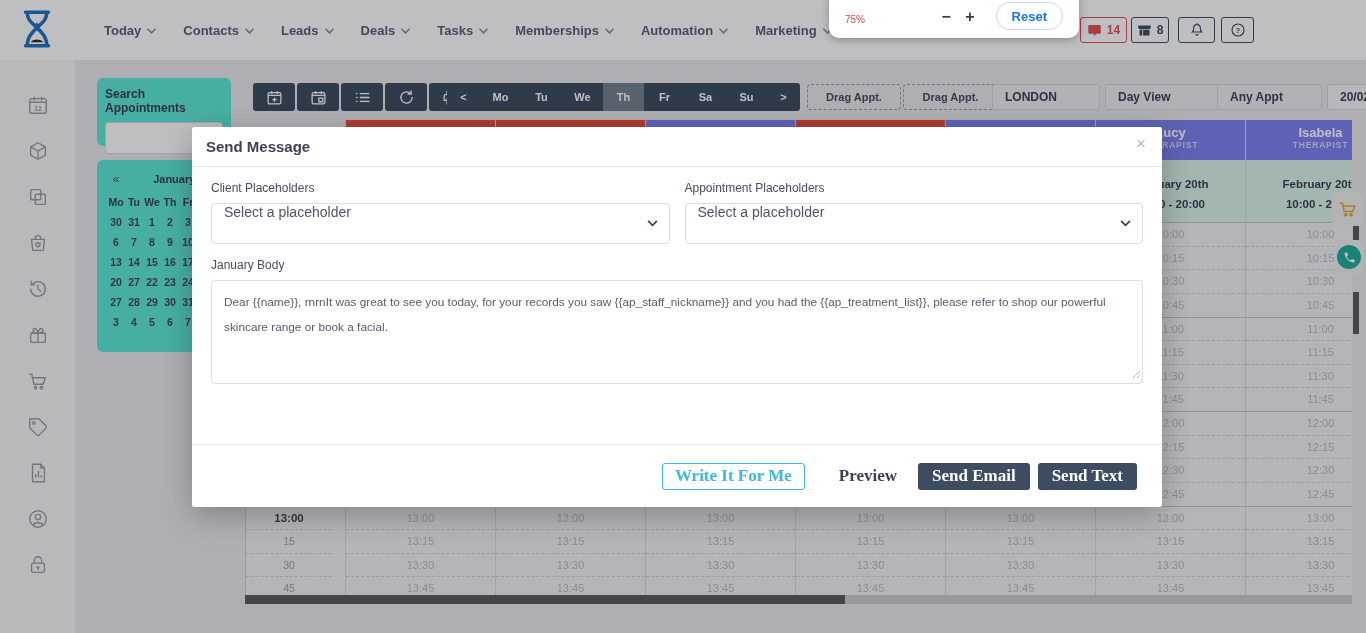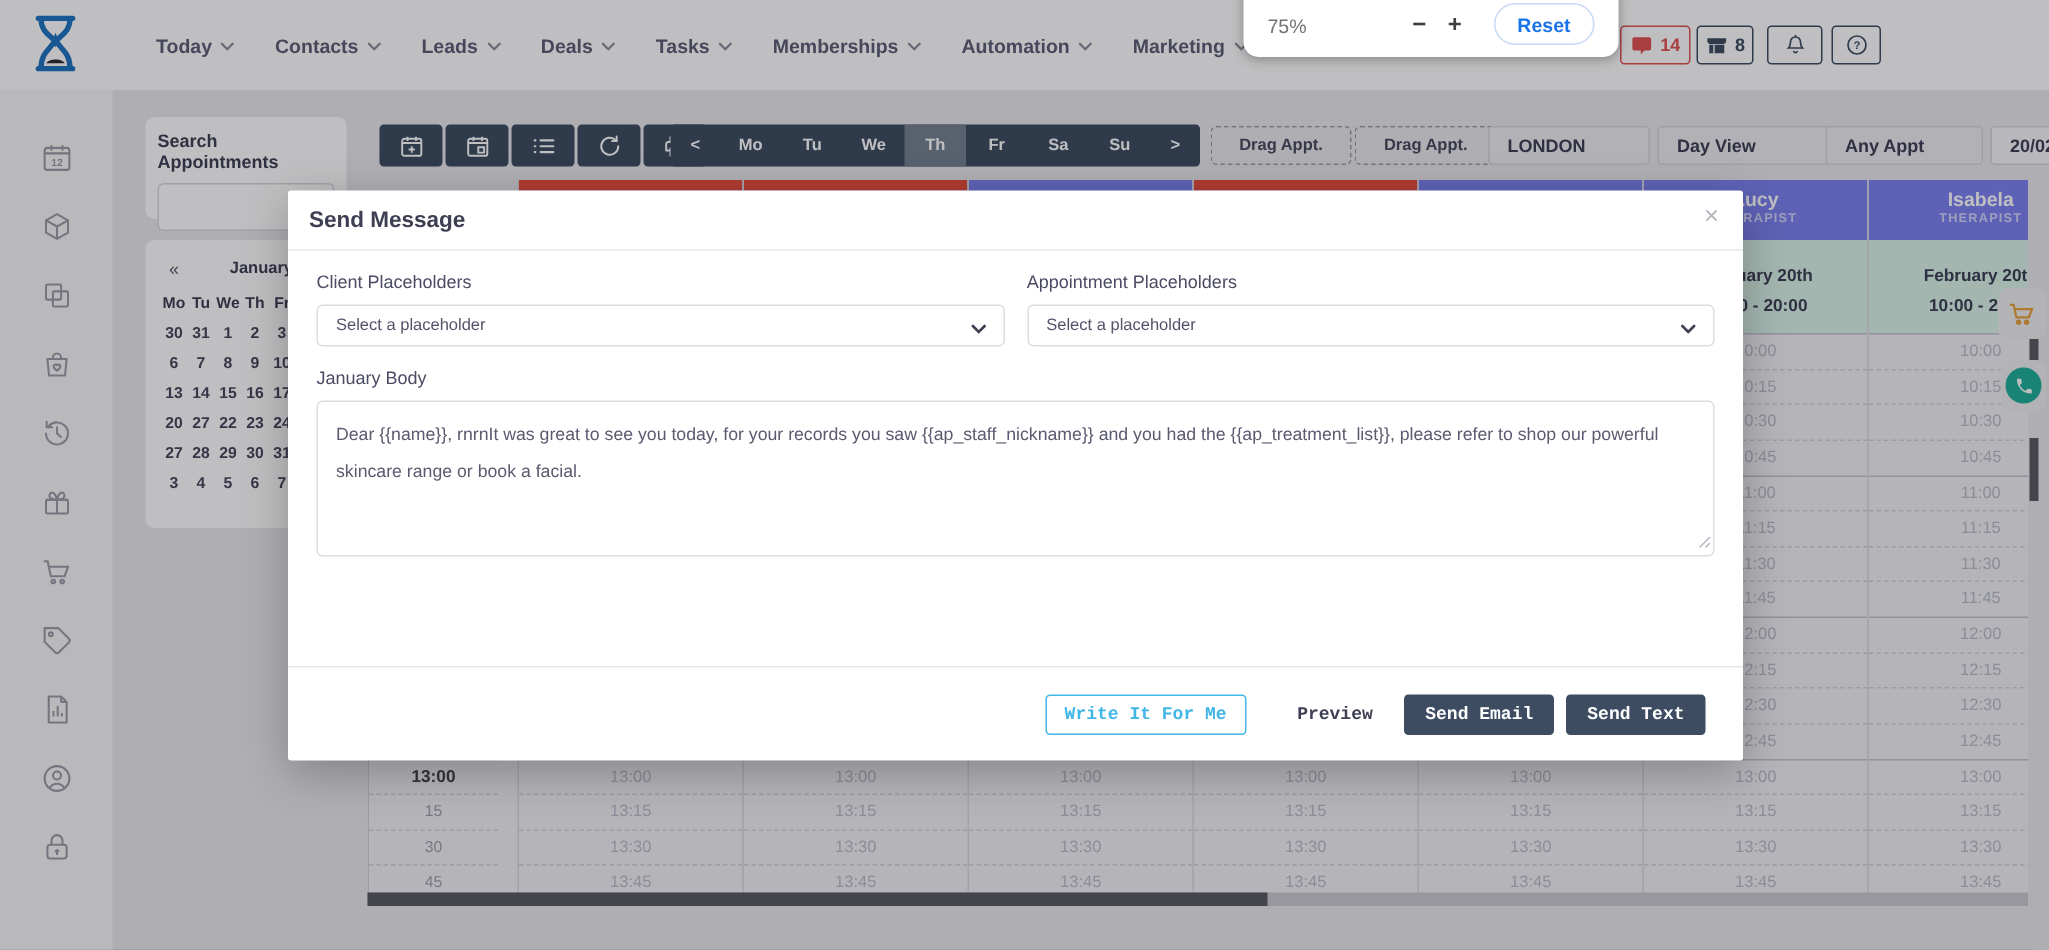--- a/index.html
+++ b/index.html
@@ -11,31 +11,31 @@
 .logo{position:absolute;left:22px;top:7px}
 .menu{position:absolute;left:104px;top:0;height:60px;display:flex;align-items:center;gap:27px}
 .menu-item{display:flex;align-items:center;gap:6px;font-size:13px;font-weight:700;color:#5d5d76;cursor:pointer;white-space:nowrap}
 .menu-item .chev{color:#8a8a9c;display:flex;margin-top:2px}
 .tb-right{position:absolute;right:0;top:0;height:60px}
 .tb-btn{position:absolute;top:17px;height:26px;border:1px solid #3d4c61;border-radius:3px;background:#fff;display:flex;align-items:center;justify-content:center;gap:5px;color:#3d4c61;font-size:12px;font-weight:700;cursor:pointer}
 .tb-btn.red{border-color:#e05252;color:#e05252}
 
 
 .zoom-popup{position:absolute;left:829px;top:-14px;width:250px;height:52px;background:#fff;border-radius:10px;box-shadow:0 2px 8px rgba(0,0,0,.28);z-index:70;display:flex;align-items:flex-end;padding:0 16px 8px 16px}
-.zp-level{font-size:13px;color:#737373;margin-bottom:5px;width:70px}
+.zp-level{font-size:10px;color:#ef4444;margin-bottom:5px;width:70px}
 .zp-btn{width:26px;height:26px;border:none;background:none;font-size:16px;color:#3c4043;cursor:pointer;font-weight:700}
 .zp-minus{margin-left:26px}
 .zp-reset{margin-left:14px;height:28px;padding:0 15px;border:1px solid #c6d8f8;border-radius:15px;background:#fff;color:#1a73e8;font-size:13px;font-weight:600;cursor:pointer}
 
 
 .sidebar{position:absolute;left:0;top:60px;width:75px;height:573px;background:#f7f7f9;display:flex;flex-direction:column;align-items:center;padding-top:34px;gap:24px;z-index:5}
 .side-icon{width:22px;height:22px;color:#9b9ba6;cursor:pointer;display:flex}
 
 
-.panel{position:absolute;background:#ffffff;border-radius:6px}
+.panel{position:absolute;background:#5eead4;border-radius:6px}
 .search-panel{left:97px;top:78px;width:134px;height:68px;padding:9px 8px}
 .sp-title{font-size:12px;font-weight:700;color:#3f3f55;margin-bottom:7px}
 .sp-input{width:118px;height:32px;border:1px solid #d8d8de;border-radius:4px;background:#fff}
 .minical{left:97px;top:160px;width:160px;height:192px;padding:12px 8px;font-size:10.5px;color:#454558}
 .mc-head{display:flex;align-items:center;margin-bottom:10px}
 .mc-prev{width:22px;text-align:center;color:#55556a;cursor:pointer;font-size:12px}
 .mc-title{flex:1;text-align:center;font-weight:700;font-size:11px;color:#3f3f55}
 .mc-grid{display:grid;grid-template-columns:repeat(7,18px);justify-content:start;padding-left:2px;row-gap:8px}
 .mc-wd{font-weight:700;text-align:center;color:#3f3f55}
 .mc-day{font-weight:700;text-align:center;color:#47475c;cursor:pointer}
@@ -80,28 +80,28 @@
 
 
 .modal{position:absolute;left:192px;top:127px;width:970px;height:380px;background:#fff;border-radius:2px;box-shadow:0 8px 30px rgba(0,0,0,.25);z-index:50;color:#3f3f54}
 .m-head{position:relative;height:40px;border-bottom:1px solid #e6e6ec}
 .m-title{position:absolute;left:14px;top:11px;font-size:15px;font-weight:600;color:#3f3f54}
 .m-close{position:absolute;right:16px;top:8px;font-size:17px;color:#b5b5bf;cursor:pointer;line-height:1}
 .m-body{position:relative;padding:14px 19px 0 19px}
 .m-cols{display:flex;gap:15px}
 .m-col{flex:1}
 .f-label{font-size:12px;font-weight:400;color:#4b4b63;margin-bottom:8px}
-.f-select{height:28px;border:1px solid #dcdce4;border-radius:4px;display:flex;align-items:center;padding:0 12px;font-size:11px;color:#52526a;cursor:pointer;position:relative}
+.f-select{height:41px;border:1px solid #dcdce4;border-radius:4px;display:flex;align-items:flex-start;padding:0 12px;font-size:14px;color:#52526a;cursor:pointer;position:relative}
 .f-select .sel-chev{position:absolute;right:11px;top:10px;color:#3f3f54}
 .f-input{width:100%;height:28px;border:1px solid #dcdce4;border-radius:4px;padding:0 12px;font-size:11.5px;color:#52526a;font-family:inherit}
 .f-textarea{width:100%;height:104px;border:1px solid #dcdce4;border-radius:4px;padding:9px 12px;font-size:11.8px;line-height:2.15;color:#5a5a70;font-family:inherit;resize:none;position:relative}
 .ta-wrap{position:relative}
 .ta-grip{position:absolute;right:2px;bottom:5px;color:#b8b8c2;pointer-events:none}
 .m-foot{position:absolute;left:0;right:0;top:317px;border-top:1px solid #e6e6ec;height:63px;display:flex;align-items:center;justify-content:flex-end;padding-right:25px}
-.btn{height:27px;border-radius:3px;font-size:12px;font-weight:700;cursor:pointer;border:none;font-family:Liberation Mono, monospace}
+.btn{height:27px;border-radius:3px;font-size:17px;font-weight:700;cursor:pointer;border:none;font-family:Liberation Serif, serif}
 .btn-wifm{background:#fff;border:1px solid #41b6e8;color:#41b6e8;padding:0 12px;margin-right:30px}
 .btn-preview{background:#fff;color:#3f3f54;padding:0 4px;margin-right:17px}
 .btn-dark{background:#3d4c61;color:#fff;padding:0 14px}
 .btn-dark+.btn-dark{margin-left:8px}
 </style>
 </head>
 <body>
 
 <div id="app">
 

